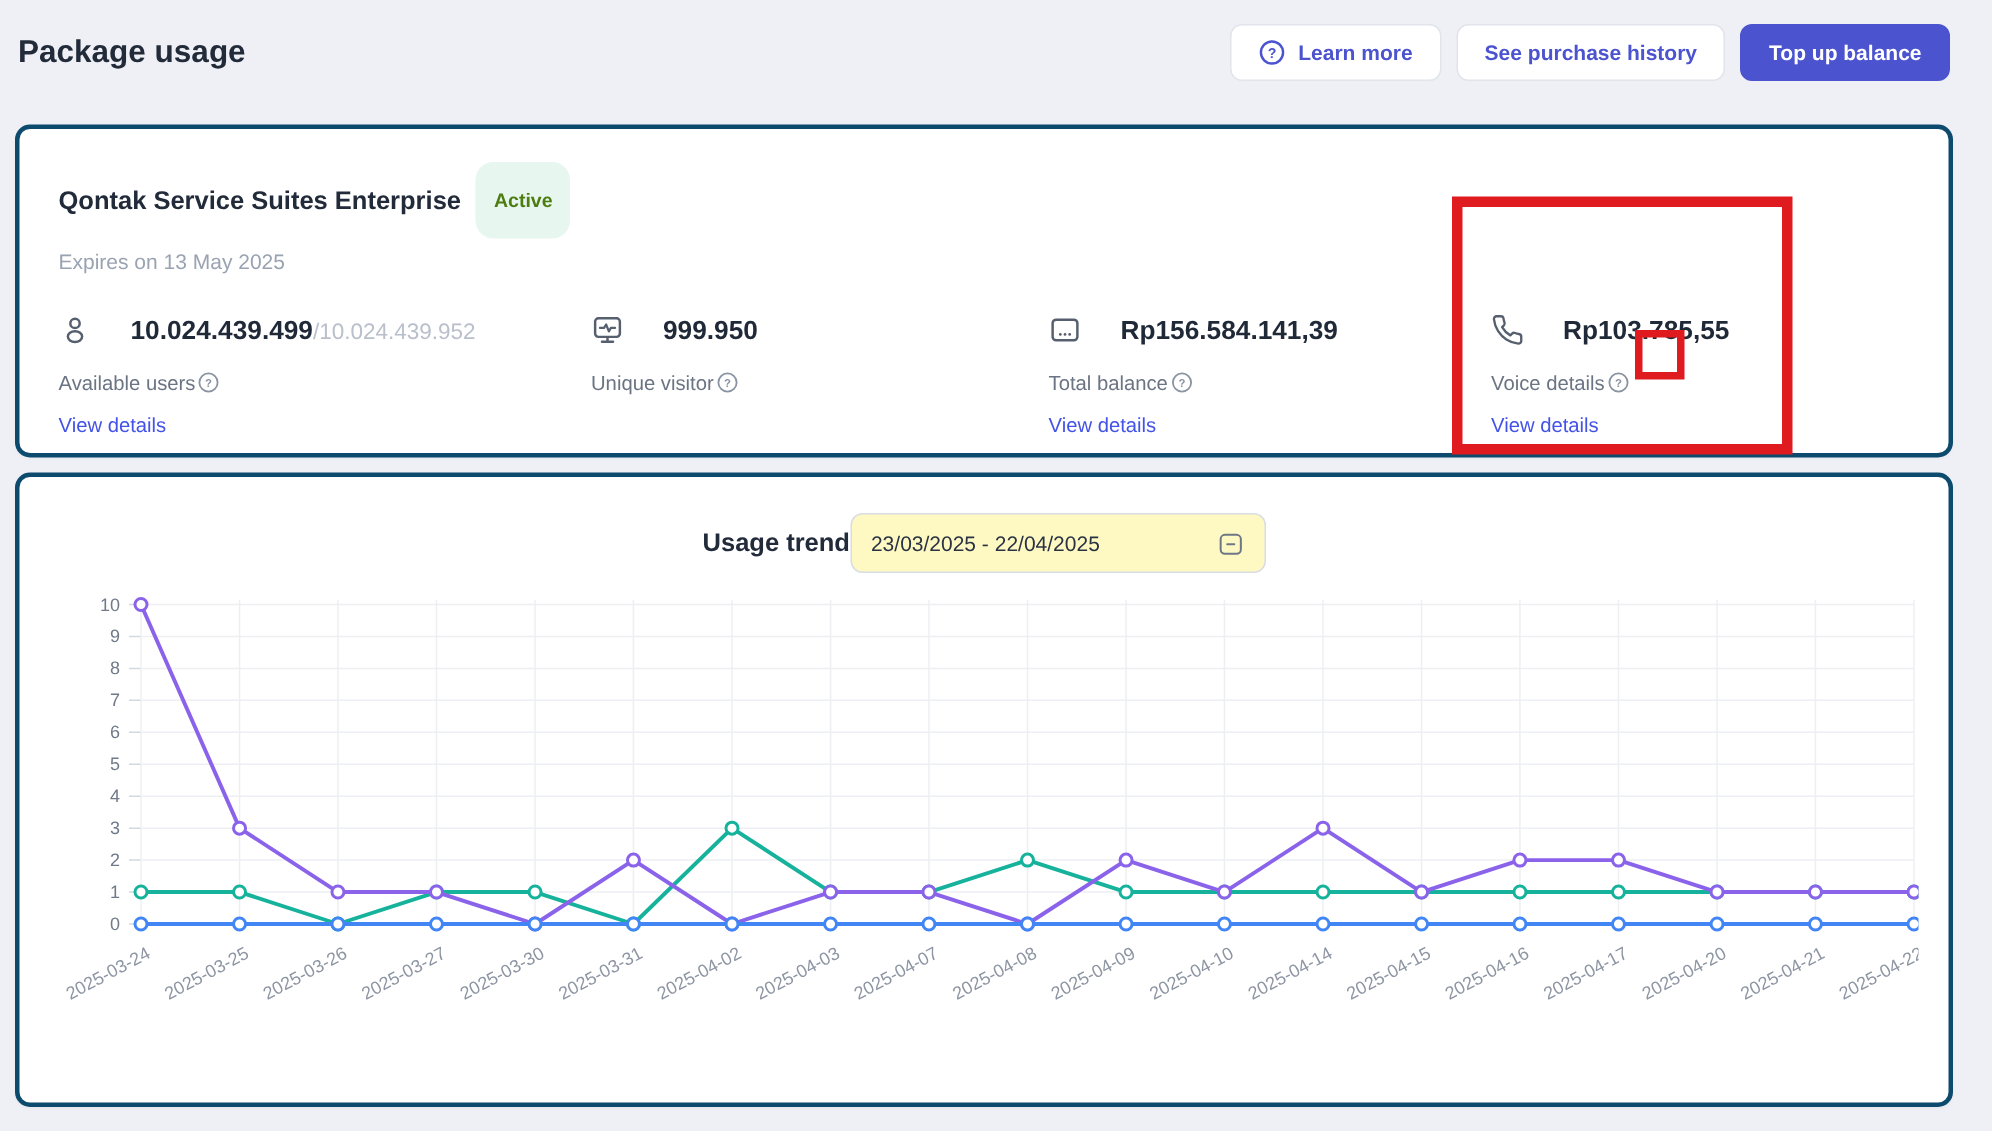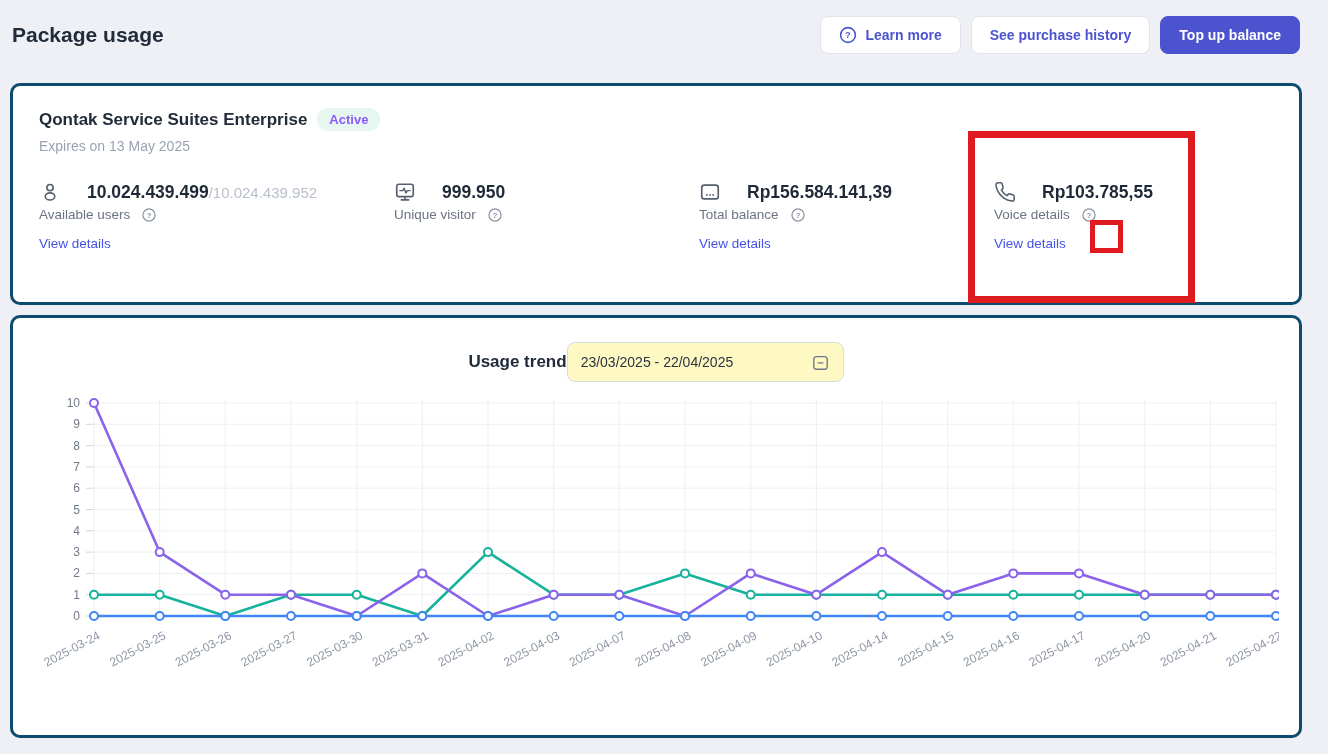--- a/index.html
+++ b/index.html
@@ -34,36 +34,36 @@
     position: absolute; left: 10px; width: 1292px;
     box-shadow: 0 1px 2px rgba(16,24,40,.03);
   }
   .package-card { top: 83px; height: 222px; padding: 22px 26px; }
   .trend-card { top: 315px; height: 423px; padding: 24px 26px; }
 
   
   .pkg-title-row { display: flex; align-items: center; gap: 10px; }
   .pkg-title { font-size: 17px; font-weight: 700; color: #222b3a; }
   .badge-active {
-    background: #e7f6ee; color: #8b5cf6; font-size: 13px; font-weight: 600;
-    padding: 4px 12px; border-radius: 12px;
+    background: #e7f6ee; color: #4d7c0f; font-size: 13px; font-weight: 600;
+    padding: 18px 12px; border-radius: 12px;
   }
   .pkg-expires { margin-top: 7px; font-size: 14px; color: #9aa3b2; }
 
   .stats-row { display: flex; margin-top: 27px; }
   .stat { display: flex; flex-direction: column; }
   .stat-1 { width: 355px; }
   .stat-2 { width: 305px; }
   .stat-3 { width: 295px; }
   .stat-4 { width: auto; }
   .stat-value-row { display: flex; align-items: center; gap: 26px; }
   .stat-icon { width: 22px; height: 22px; flex: 0 0 auto; color: #565f6e; }
   .stat-value { font-size: 17.5px; font-weight: 700; color: #1f2937; white-space: nowrap; }
   .stat-value .suffix { font-weight: 400; color: #b9c0cb; font-size: 15px; }
-  .stat-label-row { display: flex; gap: 11px; margin-top: 4px; }
+  .stat-label-row { display: flex; align-items: center; gap: 1px; margin-top: 16px; }
   .stat-label { font-size: 13.5px; color: #6b7483; }
   .q-icon { width: 16px; height: 16px; color: #8a93a2; cursor: pointer; }
   .view-details {
     margin-top: 13px; font-size: 13.5px; color: #4353e8; text-decoration: none;
     cursor: pointer; width: max-content;
   }
 
   
   .trend-head { display: flex; align-items: center; justify-content: center; }
   .trend-title { font-size: 17px; font-weight: 700; color: #222b3a; }

